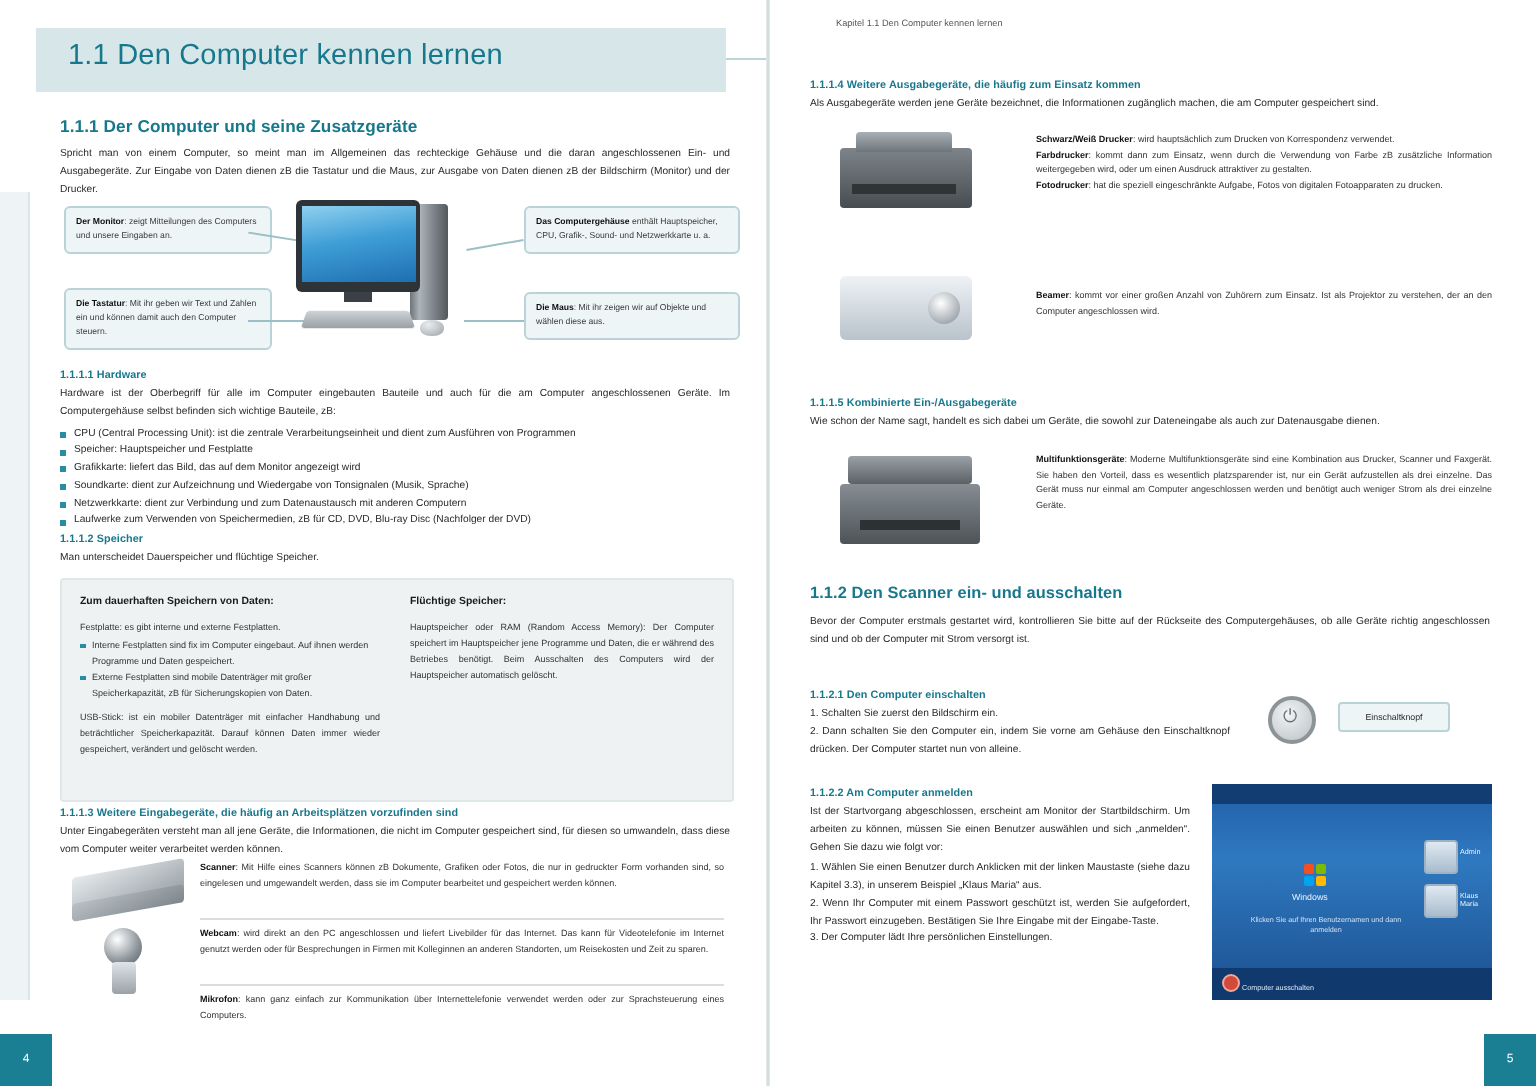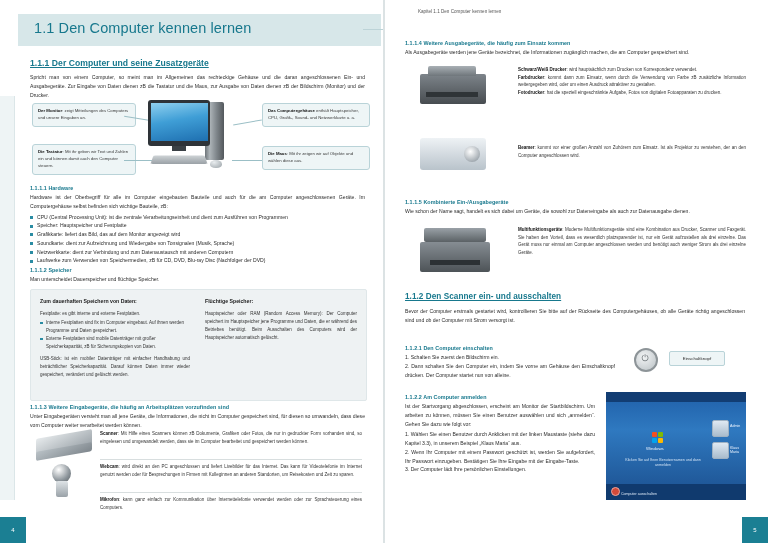--- a/index.html
+++ b/index.html
@@ -4,27 +4,27 @@
 <style>
   html,body{margin:0;padding:0;background:#ffffff;}
   body{width:768px;height:543px;overflow:hidden;font-family:"Liberation Sans",sans-serif;color:#231f20;}
   .spread{position:relative;width:768px;height:543px;background:#fff;}
   .page{position:absolute;top:0;height:543px;background:#fff;}
   .page-left{left:0;width:384px;}
   .page-right{left:384px;width:384px;}
   .gutter{position:absolute;left:383px;top:0;width:2px;height:543px;background:linear-gradient(90deg,#e8eced,#cfd9db,#e8eced);}
 
   
-  .title-band{position:absolute;left:18px;top:14px;width:345px;height:32px;background:#d7e7e9;padding-left:18px;}
+  .title-band{position:absolute;left:18px;top:14px;width:345px;height:32px;background:#d7e7e9;}
   .title-band .t{position:absolute;left:16px;top:6px;font-size:14.5px;color:#17788d;letter-spacing:.1px;}
   .title-rule{position:absolute;left:363px;top:29px;width:405px;height:1px;background:#bcd3d7;}
 
   .side-tab{position:absolute;left:0;top:96px;width:14px;height:404px;background:#eef4f5;border-right:1px solid #dbe6e8;}
 
-  .h3{color:#17788d;font-weight:bold;font-size:8.6px;letter-spacing:.05px;text-decoration:underline;}
+  .h3{color:#17788d;font-weight:bold;font-size:8.6px;letter-spacing:.05px;}
   .h4{color:#17788d;font-weight:bold;font-size:5.4px;letter-spacing:.05px;}
   .body{font-size:5.1px;line-height:1.72;color:#2b2b2b;text-align:justify;}
 
   ul.bl{list-style:none;margin:2px 0 0 0;padding:0;}
   ul.bl li{position:relative;padding-left:7px;font-size:5.1px;line-height:1.72;color:#2b2b2b;}
   ul.bl li:before{content:"";position:absolute;left:0;top:3.3px;width:3px;height:3px;background:#2a8ca3;}
 
   .callout{position:absolute;background:#eef5f6;border:1px solid #b9d3d8;border-radius:3px;padding:4px 5px;font-size:4.3px;line-height:1.62;color:#3a3a3a;}
   .callout b{color:#111;}
   .lead{position:absolute;height:1px;background:#9bbfc6;}

